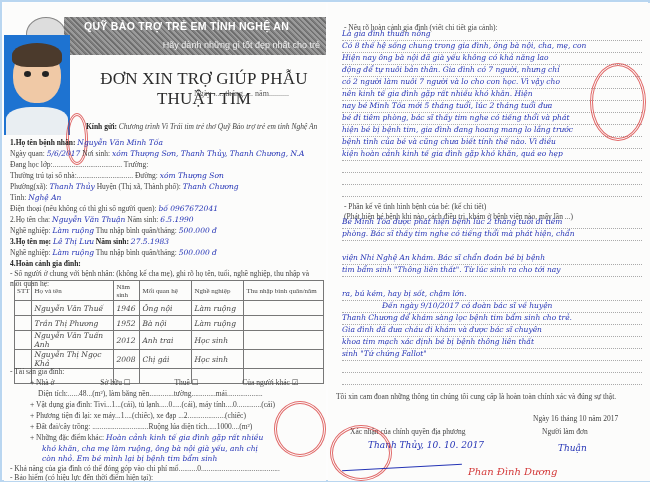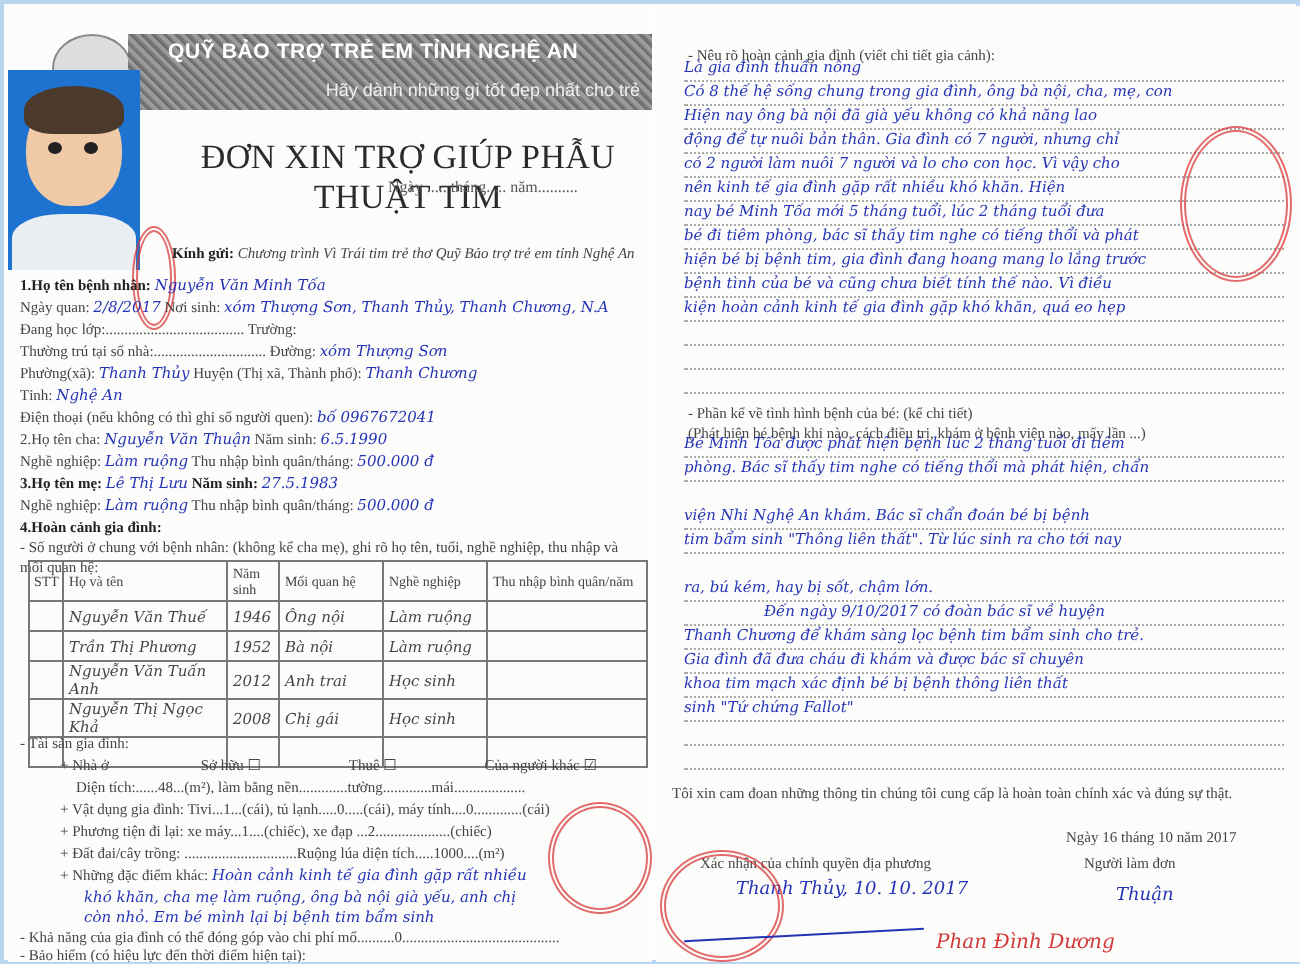--- a/index.html
+++ b/index.html
@@ -59,21 +59,21 @@
       <b>Kính gửi:</b>
       <i>Chương trình Vì Trái tim trẻ thơ Quỹ Bảo trợ trẻ em tỉnh Nghệ An</i>
     </div>
 
     <div class="line" style="left:6px;top:135px;">
       <b>1.Họ tên bệnh nhân:</b>
       <span class="hand">Nguyễn Văn Minh Tốa</span>
     </div>
     <div class="line" style="left:6px;top:146px;">
       <span>Ngày quan:</span>
-      <span class="hand">2/8/2017</span>
+      <span class="hand">5/6/2017</span>
       <span>Nơi sinh:</span>
       <span class="hand">xóm Thượng Sơn, Thanh Thủy, Thanh Chương, N.A</span>
     </div>
     <div class="line" style="left:6px;top:157px;">
       <span>Đang học lớp:</span>.....................................
       <span>Trường:</span>
     </div>
     <div class="line" style="left:6px;top:168px;">
       <span>Thường trú tại số nhà:</span>..............................
       <span>Đường:</span>

